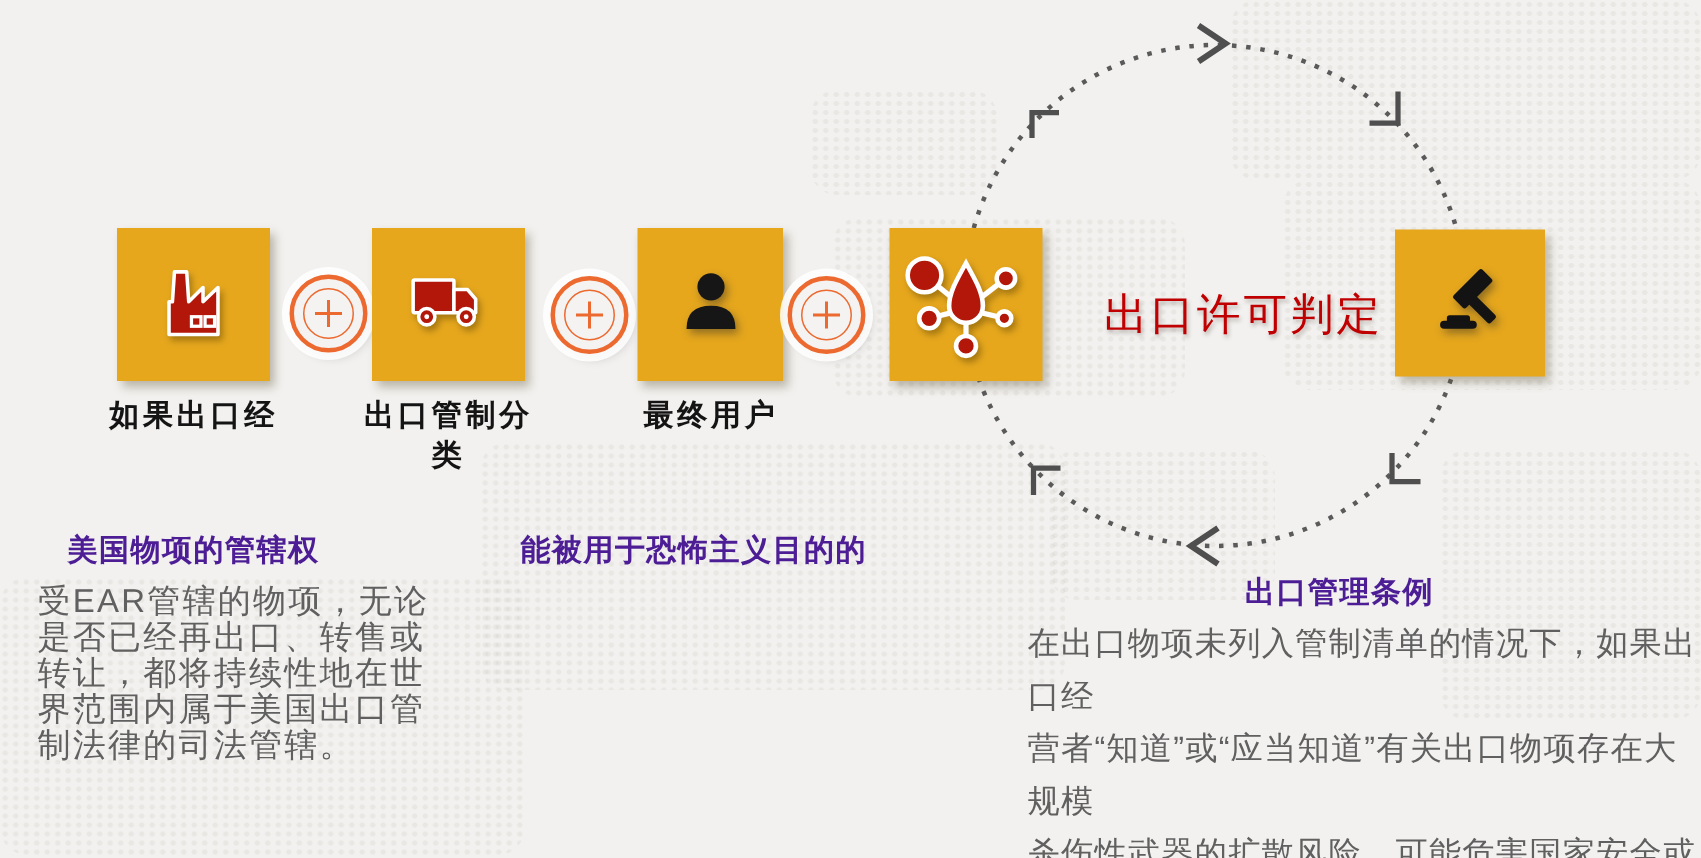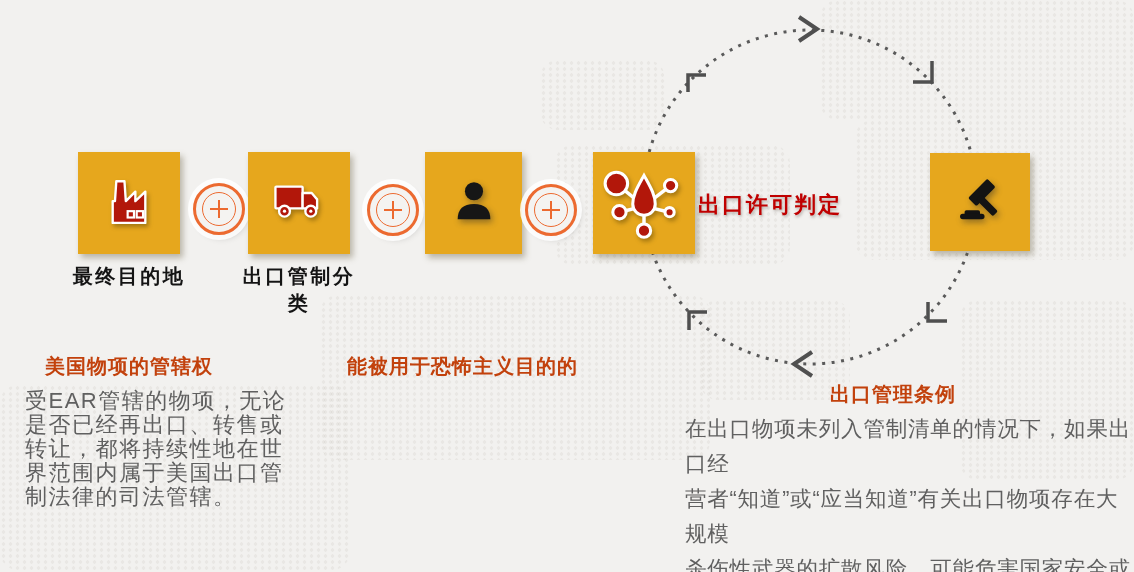--- a/index.html
+++ b/index.html
@@ -50,28 +50,28 @@
   .plus-inner{
     width:32px;height:32px;border-radius:50%;
     border:1.5px solid #ec6a30;position:relative;
   }
   .plus-inner::before,.plus-inner::after{
     content:"";position:absolute;background:#ec6a30;
   }
   .plus-inner::before{width:18px;height:2px;left:7px;top:15px;}
   .plus-inner::after{width:2px;height:18px;left:15px;top:7px;}
   .result-title{
-    position:absolute;left:698px;top:190px;z-index:2;
-    font-size:22px;font-weight:700;color:#c00000;
+    position:absolute;left:736px;top:190px;z-index:2;
+    font-size:29px;font-weight:400;color:#c00000;
     letter-spacing:2px;
     text-shadow:1px 2px 3px rgba(110,100,90,.45);
   }
   .sec-title{
     position:absolute;z-index:2;
-    font-size:20px;font-weight:700;color:#c2410c;
+    font-size:20px;font-weight:700;color:#4c1d95;
     letter-spacing:1px;
   }
   .sec-body{
     position:absolute;z-index:2;
     color:#606060;white-space:pre-line;
   }
   .body-1{left:25px;top:389px;width:300px;font-size:22px;line-height:24px;letter-spacing:1.5px;}
   .body-2{left:337px;top:391px;width:370px;font-size:21px;line-height:33px;letter-spacing:0.5px;}
   .body-3{left:685px;top:412px;width:455px;font-size:21.5px;line-height:35px;letter-spacing:0.8px;}
 </style>
@@ -99,21 +99,21 @@
     <polyline points="928,302 928,321 947,321" fill="none" stroke="#4f4f4f" stroke-width="3.5"></polyline>
   </svg>
 
   <div class="gold-box" style="left:78px;top:152px;">
     <svg class="icon-shadow" width="58" height="58" viewBox="0 0 64 64">
       <path d="M18 8 L27 8 L28.5 30 L39 19.5 L39 30 L50 19.5 L50 54 L14 54 L14 30 L16.5 30 Z" fill="#b2170a" stroke="#ffffff" stroke-width="2.6" stroke-linejoin="round"></path>
       <rect x="30.5" y="41" width="7" height="7" fill="none" stroke="#ffffff" stroke-width="2.4"></rect>
       <rect x="40.5" y="41" width="7" height="7" fill="none" stroke="#ffffff" stroke-width="2.4"></rect>
     </svg>
   </div>
-  <div class="box-label" style="left:58px;width:142px;">最终目的地</div>
+  <div class="box-label" style="left:58px;width:142px;">如果出口经</div>
 
   <div class="plus" style="left:193px;top:183px;">
       <div class="plus-inner"></div>
     </div>
 
   <div class="gold-box" style="left:248px;top:152px;">
     <svg class="icon-shadow" width="58" height="58" viewBox="0 0 64 64">
       <rect x="6" y="14" width="30" height="24" rx="1" fill="#b2170a" stroke="#ffffff" stroke-width="2.6"></rect>
       <path d="M36 21 L46 21 L52 28 L52 38 L36 38 Z" fill="#b2170a" stroke="#ffffff" stroke-width="2.6" stroke-linejoin="round"></path>
       <circle cx="16" cy="41" r="6" fill="#b2170a" stroke="#ffffff" stroke-width="2.6"></circle>
@@ -127,20 +127,21 @@
   <div class="plus" style="left:367px;top:184px;">
       <div class="plus-inner"></div>
     </div>
 
   <div class="gold-box" style="left:425px;top:152px;width:97px;">
     <svg class="dark-shadow" width="58" height="58" viewBox="0 0 64 64">
       <circle cx="32" cy="19" r="10" fill="#161616"></circle>
       <path d="M14 50 Q14 33 32 33 Q50 33 50 50 Z" fill="#161616"></path>
     </svg>
   </div>
+  <div class="box-label" style="left:403px;width:142px;">最终用户</div>
 
   <div class="plus" style="left:525px;top:184px;">
       <div class="plus-inner"></div>
     </div>
 
   <div class="gold-box" style="left:593px;top:152px;">
     <svg class="icon-shadow" width="88" height="88" viewBox="0 0 86 86">
       <g stroke="#ffffff" stroke-width="3.4">
         <line x1="43" y1="46" x2="16" y2="24"></line>
         <line x1="43" y1="46" x2="69" y2="26"></line>

